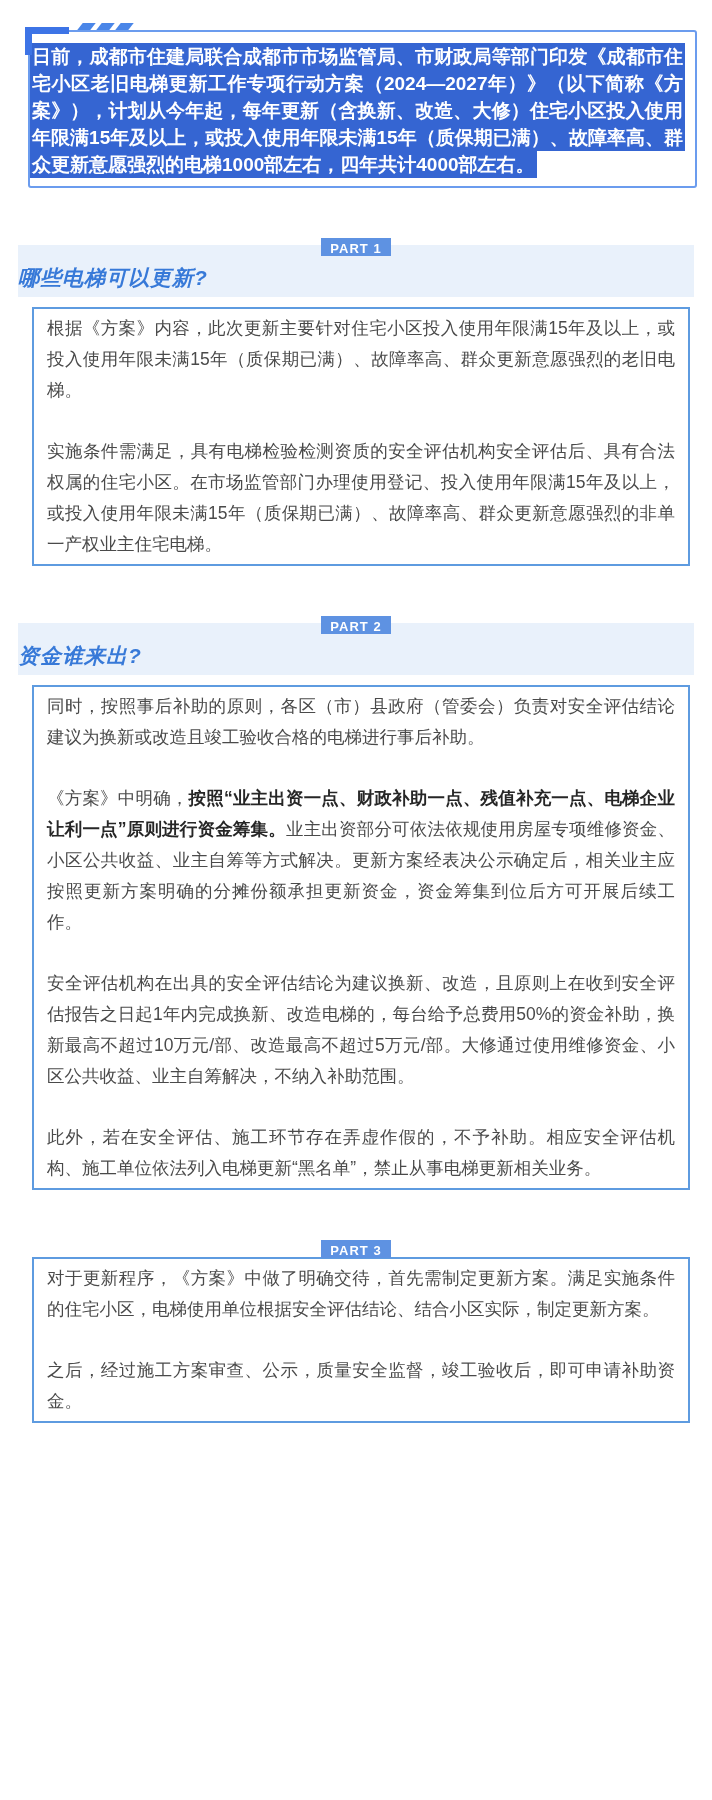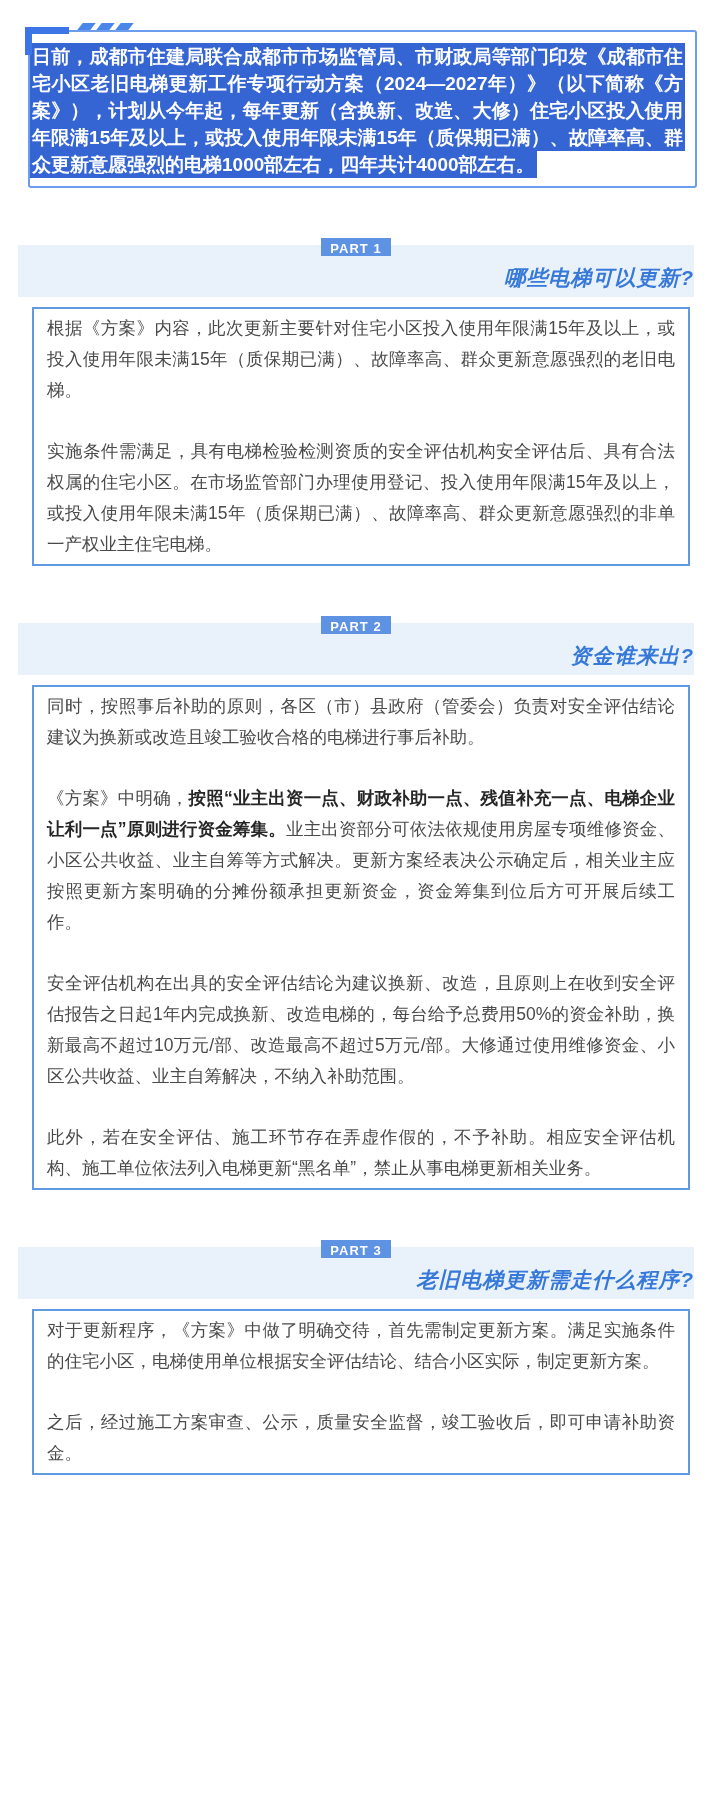--- a/index.html
+++ b/index.html
@@ -69,21 +69,21 @@
     padding: 3px 9px 0 9px;
   }
   .part-band {
     position: relative;
     z-index: 1;
     margin: 0 18px;
     height: 52px;
     background: #e9f1fb;
     display: flex;
     align-items: center;
-    justify-content: flex-end;
+    justify-content: flex-start;
     padding-top: 14px;
   }
   .part-title {
     margin: 0;
     font-size: 21px;
     font-weight: bold;
     font-style: italic;
     color: #3779d8;
     letter-spacing: 1px;
   }
@@ -136,23 +136,20 @@
         </div>
         <div class="content-box">
           <p><span>同时，按照事后补助的原则，各区（市）县政府（管委会）负责对安全评估结论建议为换新或改造且竣工验收合格的电梯进行事后补助。</span></p>
           <p><span>《方案》中明确，</span><span class="b">按照“业主出资一点、财政补助一点、残值补充一点、电梯企业让利一点”原则进行资金筹集。</span><span>业主出资部分可依法依规使用房屋专项维修资金、小区公共收益、业主自筹等方式解决。更新方案经表决公示确定后，相关业主应按照更新方案明确的分摊份额承担更新资金，资金筹集到位后方可开展后续工作。</span></p>
           <p><span>安全评估机构在出具的安全评估结论为建议换新、改造，且原则上在收到安全评估报告之日起1年内完成换新、改造电梯的，每台给予总费用50%的资金补助，换新最高不超过10万元/部、改造最高不超过5万元/部。大修通过使用维修资金、小区公共收益、业主自筹解决，不纳入补助范围。</span></p>
           <p><span>此外，若在安全评估、施工环节存在弄虚作假的，不予补助。相应安全评估机构、施工单位依法列入电梯更新“黑名单”，禁止从事电梯更新相关业务。</span></p>
         </div>
       </section>
       <section class="part">
         <div class="part-badge">PART 3</div>
-        <div class="part-band">
-          <h2 class="part-title">老旧电梯更新需走什么程序?</h2>
-        </div>
         <div class="content-box">
           <p><span>对于更新程序，《方案》中做了明确交待，首先需制定更新方案。满足实施条件的住宅小区，电梯使用单位根据安全评估结论、结合小区实际，制定更新方案。</span></p>
           <p><span>之后，经过施工方案审查、公示，质量安全监督，竣工验收后，即可申请补助资金。</span></p>
         </div>
       </section>
     </div>
 
 </div>
 
 </body></html>

